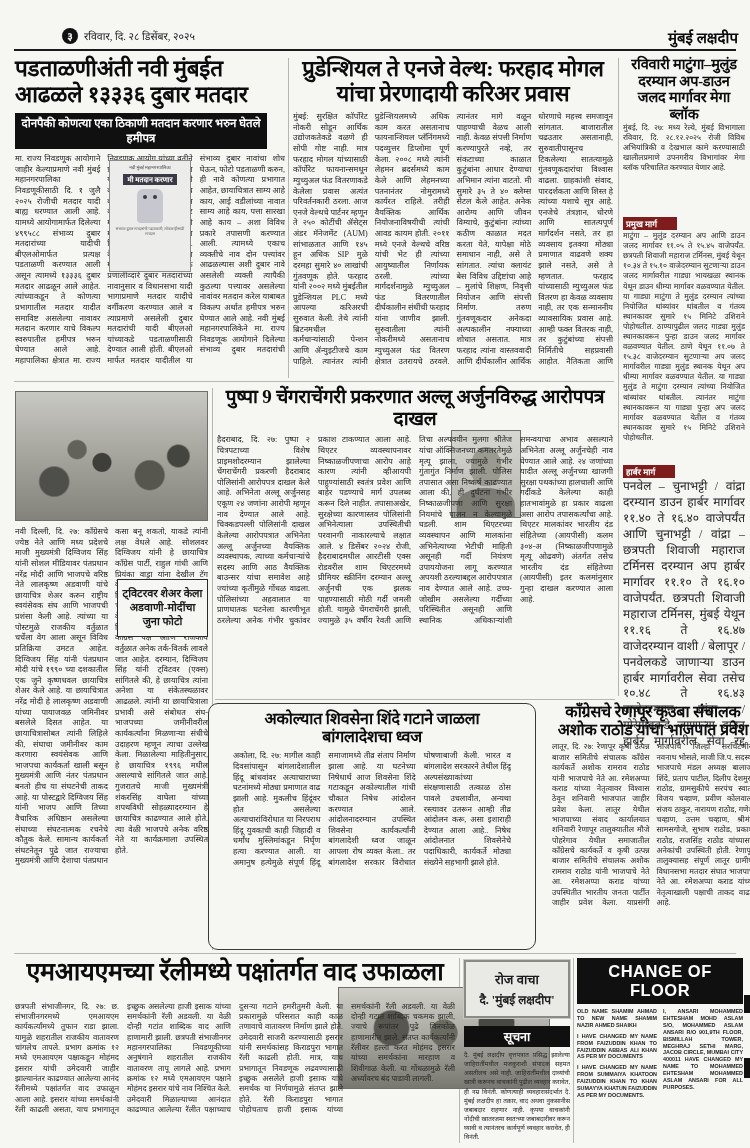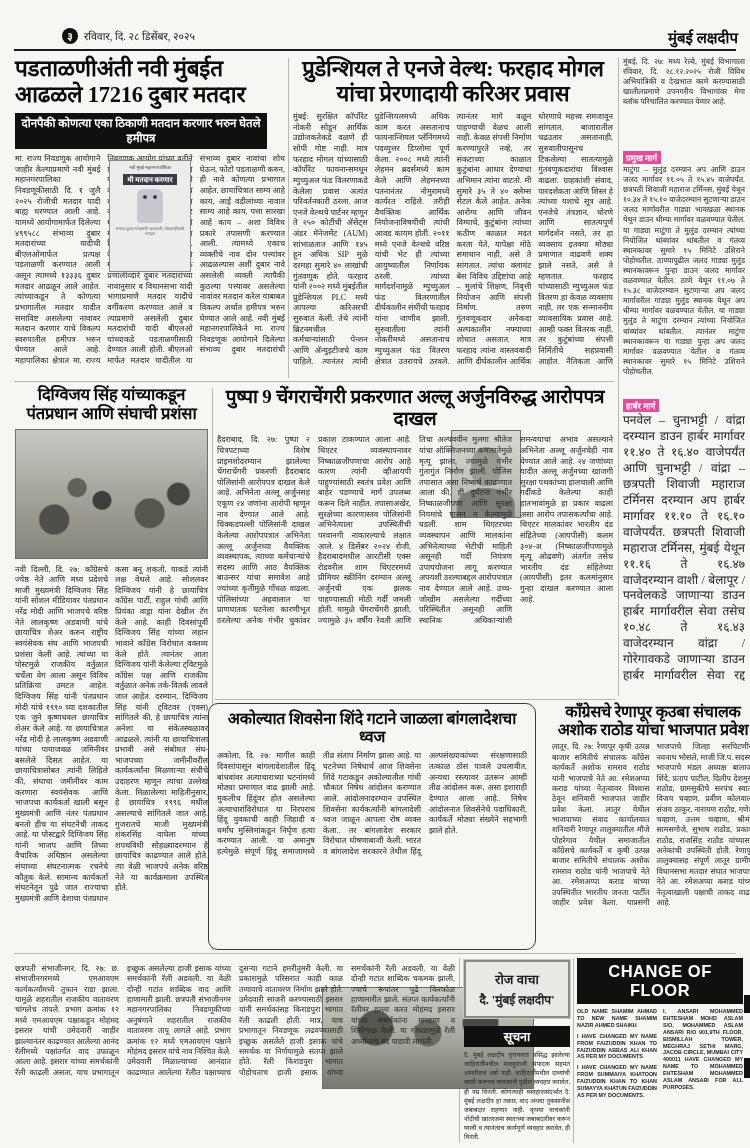--- a/index.html
+++ b/index.html
@@ -5,21 +5,21 @@
   *{margin:0;padding:0;box-sizing:border-box}
   html,body{width:750px;height:1148px}
   body{background:#f6f6f3;font-family:"Liberation Serif",serif;color:#1c1c1c;position:relative;overflow:hidden}
   .abs{position:absolute}
   .rule-h{background:#1a1a1a;height:2px}
   .rule-thin{background:#b7b7b2;height:1px}
   .rule-v{background:#b7b7b2;width:1px}
   .headline{font-weight:bold;color:#0c0c0c;text-align:center;line-height:1.14;letter-spacing:-0.2px}
   .bodytxt{font-size:8px;line-height:1.33;text-align:justify;overflow:hidden;color:#262626}
   .blackbox{background:#101010;color:#fff;font-weight:bold;text-align:center}
-  .seclabel{display:inline-block;background:#ec4899;color:#fff;font-weight:bold;font-size:8.5px;padding:1px 4px 1px 3px;margin:2px 0 1px 0}
+  .seclabel{display:inline-block;background:#7f1d1d;color:#fff;font-weight:bold;font-size:8.5px;padding:1px 20px 1px 3px;margin:2px 0 1px 0}
   .photo{border:1px solid #6e6e6a;position:relative;overflow:hidden}
   .ph-crowd{background:
      radial-gradient(circle at 20% 70%, #4e4e4a 0 8%, transparent 9%),
      radial-gradient(circle at 45% 55%, #3e3e3a 0 7%, transparent 8%),
      radial-gradient(circle at 70% 65%, #56564f 0 9%, transparent 10%),
      radial-gradient(circle at 85% 50%, #45453f 0 6%, transparent 7%),
      radial-gradient(circle at 32% 45%, #62625a 0 6%, transparent 7%),
      linear-gradient(180deg,#c9c9c3 0%,#a8a8a1 45%,#83837c 100%)}
   .ph-press{background:
      radial-gradient(circle at 30% 35%, #6a6a64 0 12%, transparent 13%),
@@ -66,21 +66,21 @@
 <div class="abs rule-thin" style="left:14px;top:381px;width:600px"></div>
 <div class="abs rule-v" style="left:212px;top:388px;height:562px"></div>
 <div class="abs rule-thin" style="left:215px;top:699px;width:400px"></div>
 <div class="abs rule-thin" style="left:14px;top:953px;width:722px"></div>
 <div class="abs rule-v" style="left:459px;top:958px;height:185px"></div>
 <div class="abs rule-v" style="left:573px;top:958px;height:185px"></div>
 <div class="abs" style="left:744px;top:995px;width:6px;height:18px;background:#111"></div>
 <div class="abs" style="left:744px;top:1058px;width:6px;height:20px;background:#111"></div>
 
 <div class="abs" style="left:15px;top:56px;width:270px;height:322px">
-  <div class="headline" style="font-size:22.5px;text-align:left">पडताळणीअंती नवी मुंबईत आढळले 17216 दुबार मतदार</div>
+  <div class="headline" style="font-size:22.5px;text-align:left">पडताळणीअंती नवी मुंबईत आढळले १३३३६ दुबार मतदार</div>
   <div class="blackbox" style="margin-top:6px;width:252px;font-size:11.5px;line-height:1.3;padding:3px 5px">दोनपैकी कोणत्या एका ठिकाणी मतदान करणार भरुन घेतले हमीपत्र</div>
   <div class="bodytxt" style="margin-top:5px;height:218px;column-count:3;column-gap:7px;position:relative">
     <span>मा. राज्य निवडणूक आयोगाने जाहीर केल्याप्रमाणे नवी मुंबई महानगरपालिका निवडणूकीसाठी दि. १ जुलै २०२५ रोजीची मतदार यादी बाह्य धरण्यात आली आहे. यामध्ये आयोगामार्फत दिलेल्या ४९९५८८ संभाव्य दुबार मतदारांच्या यादीची बीएलओमार्फत प्रत्यक्ष पडताळणी करण्यात आली असून त्यामध्ये १३३३६ दुबार मतदार आढळून आले आहेत. त्यांच्याकडून ते कोणत्या प्रभागातील मतदार यादीत समाविष्ट असलेल्या नावावर मतदान करणार याचे विकल्प स्वरुपातील हमीपत्र भरुन घेण्यात आले आहे. महापालिका क्षेत्रात मा. राज्य निवडणूक आयोग यांच्या वतीने प्राप्त दुबार मतदारांच्या यादीनुसार तपासणी करण्यासाठी प्रभागनिहाय बीएलओ यांची पथके स्थापन करण्यात आली होती. दुबार मतदारांचा शोध घेण्यासाठी महापालिका आयुक्त तथा निवडणूक अधिकारी डॉ. कैलास शिंदे यांच्या मार्गदर्शनानुसार संगणक प्रणालीव्दारे दुबार मतदारांच्या नावानुसार व विधानसभा यादी भागाप्रमाणे मतदार यादीचे वर्गीकरण करण्यात आले व त्याप्रमाणे असलेली दुबार मतदारांची यादी बीएलओ यांच्याकडे पडताळणीसाठी देण्यात आली होती. बीएलओ मार्फत मतदार यादीतील या संभाव्य दुबार नावांचा शोध घेऊन, फोटो पडताळणी करुन, ही नावे कोणत्या प्रभागात आहेत, छायाचित्रात साम्य आहे काय, आई वडीलांच्या नावात साम्य आहे काय, पत्ता सारखा आहे काय – अशा विविध प्रकारे तपासणी करण्यात आली. त्यामध्ये एकाच व्यक्तीचे नाव दोन पत्त्यांवर आढळल्यास अशी दुबार नावे असलेली व्यक्ती त्यापैकी कुठल्या पत्त्यावर असलेल्या नावांवर मतदान करेल याबाबत विकल्प अर्थात हमीपत्र भरुन घेण्यात आले आहे. नवी मुंबई महानगरपालिकेने मा. राज्य निवडणूक आयोगाने दिलेल्या संभाव्य दुबार मतदारांची पडताळणी नियोजनबद्धरित्या केली आहे.</span>
   </div>
   <div class="abs poster" style="left:94px;top:104px;width:82px;height:112px">
     <div class="p-org">नवी मुंबई महानगरपालिका</div>
     <div class="p-band">मी मतदान करणार</div>
     <div class="p-mascot"></div>
     <div class="p-foot">संभाव्य दुबार मतदारांची पडताळणी, लोकशाहीसाठी मतदान</div>
   </div>
@@ -91,66 +91,68 @@
   <div class="bodytxt" style="margin-top:6px;height:262px;column-count:4;column-gap:7px;position:relative">
     <span>मुंबई: सुरक्षित कॉर्पोरेट नोकरी सोडून आर्थिक उद्योजकतेकडे वळणे ही सोपी गोष्ट नाही. मात्र फरहाद मोगल यांच्यासाठी कॉर्पोरेट फायनान्समधून म्युच्युअल फंड वितरणाकडे केलेला प्रवास अत्यंत परिवर्तनकारी ठरला. आज एनजे वेल्थचे पार्टनर म्हणून ते २५० कोटींची ॲसेट्स अंडर मॅनेजमेंट (AUM) सांभाळतात आणि १४५ हून अधिक SIP मुळे दरमहा सुमारे ४० लाखांची गुंतवणूक होते. फरहाद यांनी २००२ मध्ये मुंबईतील प्रुडेन्शियल PLC मध्ये आपल्या करिअरची सुरुवात केली. तेथे त्यांनी ब्रिटनमधील कर्मचाऱ्यांसाठी पेन्शन आणि ॲन्युइटीजचे काम पाहिले. त्यानंतर त्यांनी प्रुडेन्शियलमध्ये अधिक काम करत असतानाच फायनान्शियल प्लॅनिंगमध्ये पदव्युत्तर डिप्लोमा पूर्ण केला. २००८ मध्ये त्यांनी लेहमन ब्रदर्समध्ये काम केले आणि लेहमनच्या पतनानंतर नोमुरामध्ये कार्यरत राहिले. तरीही वैयक्तिक आर्थिक नियोजनाविषयीची त्यांची आवड कायम होती. २०११ मध्ये एनजे वेल्थचे वरिष्ठ यांची भेट ही त्यांच्या आयुष्यातील निर्णायक ठरली. त्यांच्या मार्गदर्शनामुळे म्युच्युअल फंड वितरणातील दीर्घकालीन संधींची फरहाद यांना जाणीव झाली. सुरुवातीला त्यांनी नोकरीमध्ये असतानाच म्युच्युअल फंड वितरण क्षेत्रात उतरायचे ठरवले. त्यानंतर मागे वळून पाहण्याची वेळच आली नाही. केवळ संपत्ती निर्माण करण्यापुरते नव्हे, तर संकटाच्या काळात कुटुंबांना आधार देण्याचा अभिमान त्यांना वाटतो. मी सुमारे ३५ ते ४० क्लेम्स सेटल केले आहेत. अनेक आरोग्य आणि जीवन विम्याचे, कुटुंबांना त्यांच्या कठीण काळात मदत करता येते, यापेक्षा मोठे समाधान नाही, असे ते सांगतात. त्यांचा क्लायंट बेस विविध उद्दिष्टांचा आहे – मुलांचे शिक्षण, निवृत्ती नियोजन आणि संपत्ती निर्माण. तरुण गुंतवणूकदार अनेकदा अल्पकालीन नफ्याच्या शोधात असतात. मात्र फरहाद त्यांना वास्तववादी आणि दीर्घकालीन आर्थिक धोरणाचे महत्त्व समजावून सांगतात. बाजारातील चढउतार असतानाही, सुरुवातीपासूनच टिकलेल्या सातत्यामुळे गुंतवणूकदारांचा विश्वास वाढला. ग्राहकांशी संवाद, पारदर्शकता आणि शिस्त हे त्यांच्या यशाचे सूत्र आहे. एनजेचे तंत्रज्ञान, धोरणे आणि सातत्यपूर्ण मार्गदर्शन नसते, तर हा व्यवसाय इतक्या मोठ्या प्रमाणात वाढवणे शक्य झाले नसते, असे ते म्हणतात. फरहाद यांच्यासाठी म्युच्युअल फंड वितरण हा केवळ व्यवसाय नाही, तर एक सन्माननीय व्यावसायिक प्रवास आहे. आम्ही फक्त वितरक नाही, तर कुटुंबांच्या संपत्ती निर्मितीचे सहप्रवासी आहोत. नैतिकता आणि ग्राहक-केंद्रित दृष्टिकोन ठेवला, तर या करिअरमध्ये अपार समाधान मिळते, असे ते आवर्जून सांगतात.</span>
   </div>
   <div class="abs photo portrait" style="left:158px;top:56px;width:70px;height:88px">
     <div class="head"></div>
     <div class="torso"></div>
   </div>
 </div>
 
 <div class="abs" style="left:623px;top:56px;width:122px;height:640px">
+  <div class="headline" style="font-size:14.5px">रविवारी माटुंगा–मुलुंड दरम्यान अप-डाउन जलद मार्गावर मेगा ब्लॉक</div>
   <div class="bodytxt" style="margin-top:1px;font-size:7.6px;height:90px">
     <span>मुंबई, दि. २७: मध्य रेल्वे, मुंबई विभागाला रविवार, दि. २८.१२.२०२५ रोजी विविध अभियांत्रिकी व देखभाल कामे करण्यासाठी खालीलप्रमाणे उपनगरीय विभागांवर मेगा ब्लॉक परिचालित करण्यात येणार आहे.</span>
   </div>
   <div class="seclabel">प्रमुख मार्ग</div>
   <div class="bodytxt" style="font-size:7.6px;height:230px">
     <span>माटुंगा – मुलुंड दरम्यान अप आणि डाउन जलद मार्गावर ११.०५ ते १५.४५ वाजेपर्यंत. छत्रपती शिवाजी महाराज टर्मिनस, मुंबई येथून १०.३४ ते १५.१० वाजेदरम्यान सुटणाऱ्या डाउन जलद मार्गावरील गाड्या भायखळा स्थानक येथून डाउन धीम्या मार्गावर वळवण्यात येतील. या गाड्या माटुंगा ते मुलुंड दरम्यान त्यांच्या नियोजित थांब्यांवर थांबतील व गंतव्य स्थानकावर सुमारे १५ मिनिटे उशिराने पोहोचतील. ठाण्यापुढील जलद गाड्या मुलुंड स्थानकावरून पुन्हा डाउन जलद मार्गावर वळवण्यात येतील. ठाणे येथून ११.०७ ते १५.३८ वाजेदरम्यान सुटणाऱ्या अप जलद मार्गावरील गाड्या मुलुंड स्थानक येथून अप धीम्या मार्गावर वळवण्यात येतील. या गाड्या मुलुंड ते माटुंगा दरम्यान त्यांच्या नियोजित थांब्यांवर थांबतील. त्यानंतर माटुंगा स्थानकावरून या गाड्या पुन्हा अप जलद मार्गावर वळवण्यात येतील व गंतव्य स्थानकावर सुमारे १५ मिनिटे उशिराने पोहोचतील.</span>
   </div>
   <div class="seclabel">हार्बर मार्ग</div>
   <div class="bodytxt" style="font-size:12px;height:268px">
     <span>पनवेल – चुनाभट्टी / वांद्रा दरम्यान डाउन हार्बर मार्गावर ११.४० ते १६.४० वाजेपर्यंत आणि चुनाभट्टी / वांद्रा – छत्रपती शिवाजी महाराज टर्मिनस दरम्यान अप हार्बर मार्गावर ११.१० ते १६.१० वाजेपर्यंत. छत्रपती शिवाजी महाराज टर्मिनस, मुंबई येथून ११.१६ ते १६.४७ वाजेदरम्यान वाशी / बेलापूर / पनवेलकडे जाणाऱ्या डाउन हार्बर मार्गावरील सेवा तसेच १०.४८ ते १६.४३ वाजेदरम्यान वांद्रा / गोरेगावकडे जाणाऱ्या डाउन हार्बर मार्गावरील सेवा रद्द राहतील. पनवेल / बेलापूर / वाशी स्थानक येथून १.५३ ते १५.५० वाजेदरम्यान छत्रपती शिवाजी महाराज टर्मिनसकडे जाणाऱ्या अप हार्बर मार्गावरील सेवा तसेच गोरेगाव / वांद्रा स्थानक येथून सकाळी १०.५७ ते सायंकाळी १७.१३ वाजेदरम्यान छत्रपती शिवाजी महाराज टर्मिनसकडे जाणाऱ्या अप हार्बर मार्गावरील सेवा रद्द राहतील. ब्लॉक कालावधीत पनवेल आणि कुर्ला (प्लॅटफॉर्म क्रमांक ८) दरम्यान विशेष सेवा २० मिनिटांच्या अंतराने चालविण्यात येणार आहेत. ब्लॉक कालावधीत हार्बर मार्गावरील प्रवाशांना १०.०० ते १८.०० वाजेपर्यंत मुख्य मार्ग व पश्चिम रेल्वे मार्गावरून प्रवास करण्याची परवानगी देण्यात आली आहे.</span>
   </div>
 </div>
 
 <div class="abs" style="left:15px;top:386px;width:193px;height:566px">
-  <div class="headline" style="font-size:16.5px">दिग्विजय सिंह यांच्याकडून पंतप्रधान आणि संघाची प्रशंसा</div>
   <div class="photo ph-crowd" style="margin-top:5px;width:193px;height:130px"></div>
   <div class="bodytxt" style="margin-top:6px;height:378px;column-count:2;column-gap:7px;position:relative">
     <span>नवी दिल्ली, दि. २७: काँग्रेसचे ज्येष्ठ नेते आणि मध्य प्रदेशचे माजी मुख्यमंत्री दिग्विजय सिंह यांनी सोशल मीडियावर पंतप्रधान नरेंद्र मोदी आणि भाजपचे वरिष्ठ नेते लालकृष्ण अडवाणी यांचे छायाचित्र शेअर करुन राष्ट्रीय स्वयंसेवक संघ आणि भाजपची प्रशंसा केली आहे. त्यांच्या या पोस्टमुळे राजकीय वर्तुळात चर्चेला वेग आला असून विविध प्रतिक्रिया उमटत आहेत. दिग्विजय सिंह यांनी पंतप्रधान मोदी यांचे १९९० च्या दशकातील एक जुने कृष्णधवल छायाचित्र शेअर केले आहे. या छायाचित्रात नरेंद्र मोदी हे लालकृष्ण अडवाणी यांच्या पायाजवळ जमिनीवर बसलेले दिसत आहेत. या छायाचित्रासोबत त्यांनी लिहिले की, संघाचा जमीनीवर काम करणारा स्वयंसेवक आणि भाजपचा कार्यकर्ता खाली बसून मुख्यमंत्री आणि नंतर पंतप्रधान बनतो हीच या संघटनेची ताकद आहे. या पोस्टद्वारे दिग्विजय सिंह यांनी भाजप आणि तिच्या वैचारिक अधिष्ठान असलेल्या संघाच्या संघटनात्मक रचनेचे कौतुक केले. सामान्य कार्यकर्ता संघटनेतून पुढे जात राज्याचा मुख्यमंत्री आणि देशाचा पंतप्रधान कसा बनू शकतो, याकडे त्यांनी लक्ष वेधले आहे. सोशलवर दिग्विजय यांनी हे छायाचित्र काँग्रेस पार्टी, राहुल गांधी आणि प्रियंका वाड्रा यांना देखील टॅग केले आहे. काही दिवसांपूर्वी दिग्विजय सिंह यांच्या लहान भावाने काँग्रेस विरोधात वक्तव्य केले होते. त्यानंतर आता दिग्विजय यांनी केलेल्या ट्विटमुळे काँग्रेस पक्ष आणि राजकीय वर्तुळात अनेक तर्क-वितर्क लावले जात आहेत. दरम्यान, दिग्विजय सिंह यांनी ट्विटवर (एक्स) सांगितले की, हे छायाचित्र त्यांना अनेशा या संकेतस्थळावर आढळले. त्यांनी या छायाचित्राला प्रभावी असे संबोधत संघ-भाजपच्या जमीनीवरील कार्यकर्त्यांना मिळणाऱ्या संधीचे उदाहरण म्हणून त्याचा उल्लेख केला. मिळालेल्या माहितीनुसार, हे छायाचित्र १९९६ मधील असल्याचे सांगितले जात आहे. गुजरातचे माजी मुख्यमंत्री शंकरसिंह वाघेला यांच्या शपथविधी सोहळ्यादरम्यान हे छायाचित्र काढण्यात आले होते. त्या वेळी भाजपचे अनेक वरिष्ठ नेते या कार्यक्रमाला उपस्थित होते.</span>
   </div>
+  <div class="abs subbox" style="left:102px;top:193px;width:91px;height:58px;font-size:11px;display:flex;align-items:center;justify-content:center;padding:2px">ट्विटरवर शेअर केला अडवाणी-मोदींचा जुना फोटो</div>
 </div>
 
 <div class="abs" style="left:217px;top:386px;width:396px;height:310px">
   <div class="headline" style="font-size:19px">पुष्पा 9 चेंगराचेंगरी प्रकरणात अल्लू अर्जुनविरुद्ध आरोपपत्र दाखल</div>
   <div class="bodytxt" style="margin-top:6px;height:278px;column-count:4;column-gap:8px;position:relative">
     <span>हैदराबाद, दि. २७: पुष्पा २ चित्रपटाच्या विशेष प्राइमशोदरम्यान झालेल्या चेंगराचेंगरी प्रकरणी हैदराबाद पोलिसांनी आरोपपत्र दाखल केले आहे. अभिनेता अल्लू अर्जुनसह एकूण २४ जणांना आरोपी म्हणून नाव देण्यात आले आहे. चिक्कडपल्ली पोलिसांनी दाखल केलेल्या आरोपपत्रात अभिनेता अल्लू अर्जुनच्या वैयक्तिक व्यवस्थापक, त्याच्या कर्मचाऱ्यांचे सदस्य आणि आठ वैयक्तिक बाउन्सर यांचा समावेश आहे ज्यांच्या कृतींमुळे गोंधळ वाढला. पोलिसांच्या अहवालात या प्राणघातक घटनेला कारणीभूत ठरलेल्या अनेक गंभीर चुकांवर प्रकाश टाकण्यात आला आहे. थिएटर व्यवस्थापनावर निष्काळजीपणाचा आरोप आहे कारण त्यांनी व्हीआयपी पाहुण्यांसाठी स्वतंत्र प्रवेश आणि बाहेर पडण्याचे मार्ग उपलब्ध करून दिले नाहीत. तपासाअखेर, सुरक्षेच्या कारणास्तव पोलिसांनी अभिनेत्याला उपस्थितीची परवानगी नाकारल्याचे लक्षात आले. ४ डिसेंबर २०२४ रोजी, हैदराबादमधील आरटीसी एक्स रोडवरील शाम थिएटरमध्ये प्रीमियर स्क्रीनिंग दरम्यान अल्लू अर्जुनची एक झलक पाहण्यासाठी मोठी गर्दी जमली होती. यामुळे चेंगराचेंगरी झाली, ज्यामुळे ३५ वर्षीय रेवती आणि तिचा अल्पवयीन मुलगा श्रीतेज यांचा ऑक्सिजनच्या कमतरतेमुळे मृत्यू झाला, ज्यामुळे गंभीर गुंतागुंत निर्माण झाली. पोलिस तपासात असा निष्कर्ष काढण्यात आला की, ही दुर्घटना गंभीर निष्काळजीपणा आणि सुरक्षा नियमांचे पालन न केल्यामुळे घडली. शाम थिएटरच्या व्यवस्थापन आणि मालकांना अभिनेत्याच्या भेटीची माहिती असूनही गर्दी नियंत्रण उपाययोजना लागू करण्यात अपयशी ठरल्याबद्दल आरोपपत्रात नाव देण्यात आले आहे. उच्च-जोखीम असलेल्या गर्दीच्या परिस्थितीत असूनही आणि स्थानिक अधिकाऱ्यांशी समन्वयाचा अभाव असल्याने अभिनेता अल्लू अर्जुनचेही नाव घेण्यात आले आहे. २४ जणांच्या यादीत अल्लू अर्जुनच्या खाजगी सुरक्षा पथकांच्या हालचाली आणि गर्दीकडे केलेल्या काही हातभावांमुळे हा प्रकार वाढला असा आरोप तपासकर्त्यांचा आहे. थिएटर मालकांवर भारतीय दंड संहितेच्या (आयपीसी) कलम ३०४-अ (निष्काळजीपणामुळे मृत्यू ओढवणे) अंतर्गत तसेच भारतीय दंड संहितेच्या (आयपीसी) इतर कलमांनुसार गुन्हा दाखल करण्यात आला आहे.</span>
   </div>
   <div class="abs photo ph-press" style="left:0px;top:30px;width:278px;height:132px"></div>
 </div>
 
-<div class="abs akola-box" style="left:208px;top:703px;width:328px;height:247px;padding:6px 8px">
+<div class="abs akola-box" style="left:208px;top:703px;width:328px;height:247px;padding:6px 24px">
   <div class="headline" style="font-size:16px">अकोल्यात शिवसेना शिंदे गटाने जाळला बांगलादेशचा ध्वज</div>
   <div class="bodytxt" style="margin-top:5px;height:182px;column-count:3;column-gap:8px;position:relative">
     <span>अकोला, दि. २७: मागील काही दिवसांपासून बांगलादेशातील हिंदू बांधवांवर अत्याचाराच्या घटनांमध्ये मोठ्या प्रमाणात वाढ झाली आहे. मुकलीच हिंदूंवर होत असलेल्या अत्याचारांविरोधात या निरपराध हिंदू युवकाची काही जिहादी व धर्मांध मुस्लिमांकडून निर्घृण हत्या करण्यात आली. या अमानुष हत्येमुळे संपूर्ण हिंदू समाजामध्ये तीव्र संताप निर्माण झाला आहे. या घटनेच्या निषेधार्थ आज शिवसेना शिंदे गटाकडून अकोल्यातील गांधी चौकात निषेध आंदोलन करण्यात आले. आंदोलनादरम्यान उपस्थित शिवसेना कार्यकर्त्यांनी बांगलादेशी ध्वज जाळून आपला रोष व्यक्त केला.. तर बांगलादेश सरकार विरोधात घोषणाबाजी केली. भारत व बांगलादेश सरकारने तेथील हिंदू अल्पसंख्याकांच्या संरक्षणासाठी तत्काळ ठोस पावले उचलावीत, अन्यथा रस्त्यावर उतरून आम्ही तीव्र आंदोलन करू, असा इशाराही देण्यात आला आहे.. निषेध आंदोलनात शिवसेनेचे पदाधिकारी, कार्यकर्ते मोठ्या संख्येने सहभागी झाले होते.</span>
   </div>
   <div class="abs photo ph-flag" style="left:105px;top:54px;width:212px;height:102px"></div>
 </div>
 
 <div class="abs" style="left:552px;top:703px;width:202px;height:247px">
   <div class="headline" style="font-size:16px">काँग्रेसचे रेणापूर कृउबा संचालक अशोक राठोड यांचा भाजपात प्रवेश</div>
   <div class="bodytxt" style="margin-top:3px;height:185px;column-count:2;column-gap:7px;font-size:7.8px">
     <span>लातूर, दि. २७: रेणापूर कृषी उत्पन्न बाजार समितीचे संचालक काँग्रेस कार्यकर्ते अशोक रामराव राठोड यांनी भाजपाचे नेते आ. रमेशअप्पा कराड यांच्या नेतृत्वावर विश्वास ठेवून शनिवारी भाजपात जाहीर प्रवेश केला. लातूर येथील भाजपाच्या संवाद कार्यालयात शनिवारी रेणापूर तालुक्यातील मौजे पोहरेगाव येथील समाजातील काँग्रेसचे कार्यकर्ते व कृषी उत्पन्न बाजार समितीचे संचालक अशोक रामराव राठोड यांनी भाजपाचे नेते आ. रमेशअप्पा कराड यांच्या उपस्थितीत भारतीय जनता पार्टीत जाहीर प्रवेश केला. याप्रसंगी भाजपाचे जिल्हा सरचिटणीस नवनाथ भोसले, माजी जि.प. सदस्य, भाजपाचे मंडल अध्यक्ष बालाजी शिंदे, प्रताप पाटील, दिलीप देशमुख राठोड, ग्रामसुकीचे सरपंच स्वाती विजय चव्हाण, प्रवीण कोलवाल, संजय ठाकूर, नारायण राठोड, गणेश चव्हाण, उत्तम चव्हाण, श्रीमंत सामसगोजे, सुभाष राठोड, प्रकाश राठोड, राजसिंह राठोड यांच्यासह अनेकांची उपस्थिती होती. रेणापूर तालुक्यासह संपूर्ण लातूर ग्रामीण विधानसभा मतदार संघात भाजपाचे नेते आ. रमेशअप्पा कराड यांच्या नेतृत्वाखाली पक्षाची ताकद वाढत आहे.</span>
   </div>
 </div>
 
 <div class="abs" style="left:15px;top:958px;width:440px;height:186px">
-  <div class="bodytxt" style="margin-top:6px;height:140px;column-count:4;column-gap:8px;font-size:7.8px">
+  <div class="headline" style="font-size:25px">एमआयएमच्या रॅलीमध्ये पक्षांतर्गत वाद उफाळला</div>
+  <div class="bodytxt" style="margin-top:15px;height:140px;column-count:4;column-gap:8px;font-size:7.8px">
     <span>छत्रपती संभाजीनगर, दि. २७: छ. संभाजीनगरमध्ये एमआयएम कार्यकर्त्यांमध्ये तुफान राडा झाला. यामुळे शहरातील राजकीय वातावरण चांगलेच तापले. प्रभाग क्रमांक १२ मध्ये एमआयएम पक्षाकडून मोहंमद इसरार यांची उमेदवारी जाहीर झाल्यानंतर काढण्यात आलेल्या आनंद रॅलीमध्ये पक्षांतर्गत वाद उफाळून आला आहे. इसरार यांच्या समर्थकांनी रॅली काढली असता, याच प्रभागातून इच्छुक असलेल्या हाजी इसाक यांच्या समर्थकांनी रॅली अडवली. या वेळी दोन्ही गटांत शाब्दिक वाद आणि हाणामारी झाली. छत्रपती संभाजीनगर महानगरपालिका निवडणूकीच्या अनुषंगाने शहरातील राजकीय वातावरण तापू लागले आहे. प्रभाग क्रमांक १२ मध्ये एमआयएम पक्षाने मोहंमद इसरार यांचे नाव निश्चित केले. उमेदवारी मिळाल्याच्या आनंदात काढण्यात आलेल्या रॅलीत पक्षाच्याच दुसऱ्या गटाने हमरीतुमरी केली. या प्रकारामुळे परिसरात काही काळ तणावाचे वातावरण निर्माण झाले होते. उमेदवारी साजरी करण्यासाठी इसरार यांनी समर्थकांसह किराडपुरा भागात रॅली काढली होती. मात्र, याच प्रभागातून निवडणूक लढवण्यासाठी इच्छुक असलेले हाजी इसाक यांचे समर्थक या निर्णयामुळे संतप्त झाले होते. रॅली किराडपुरा भागात पोहोचताच हाजी इसाक यांच्या समर्थकांनी रॅली अडवली. या वेळी दोन्ही गटात शाब्दिक चकमक झाली, ज्याचे रूपांतर पुढे किरकोळ हाणामारीत झाले. संतप्त कार्यकर्त्यांनी रॅलीवर हल्ला करत मोहंमद इसरार यांच्या समर्थकांना मारहाण व शिवीगाळ केली. या गोंधळामुळे रॅली अर्ध्यावरच बंद पाडावी लागली.</span>
   </div>
 </div>
 
 <div class="abs roj" style="left:464px;top:960px;width:106px;height:58px;display:flex;flex-direction:column;justify-content:center;gap:3px">
   <div style="font-size:13px">रोज वाचा</div>
   <div style="font-size:12px">दै. 'मुंबई लक्षदीप'</div>
 </div>
 
 <div class="abs" style="left:464px;top:1026px;width:106px;height:118px">

